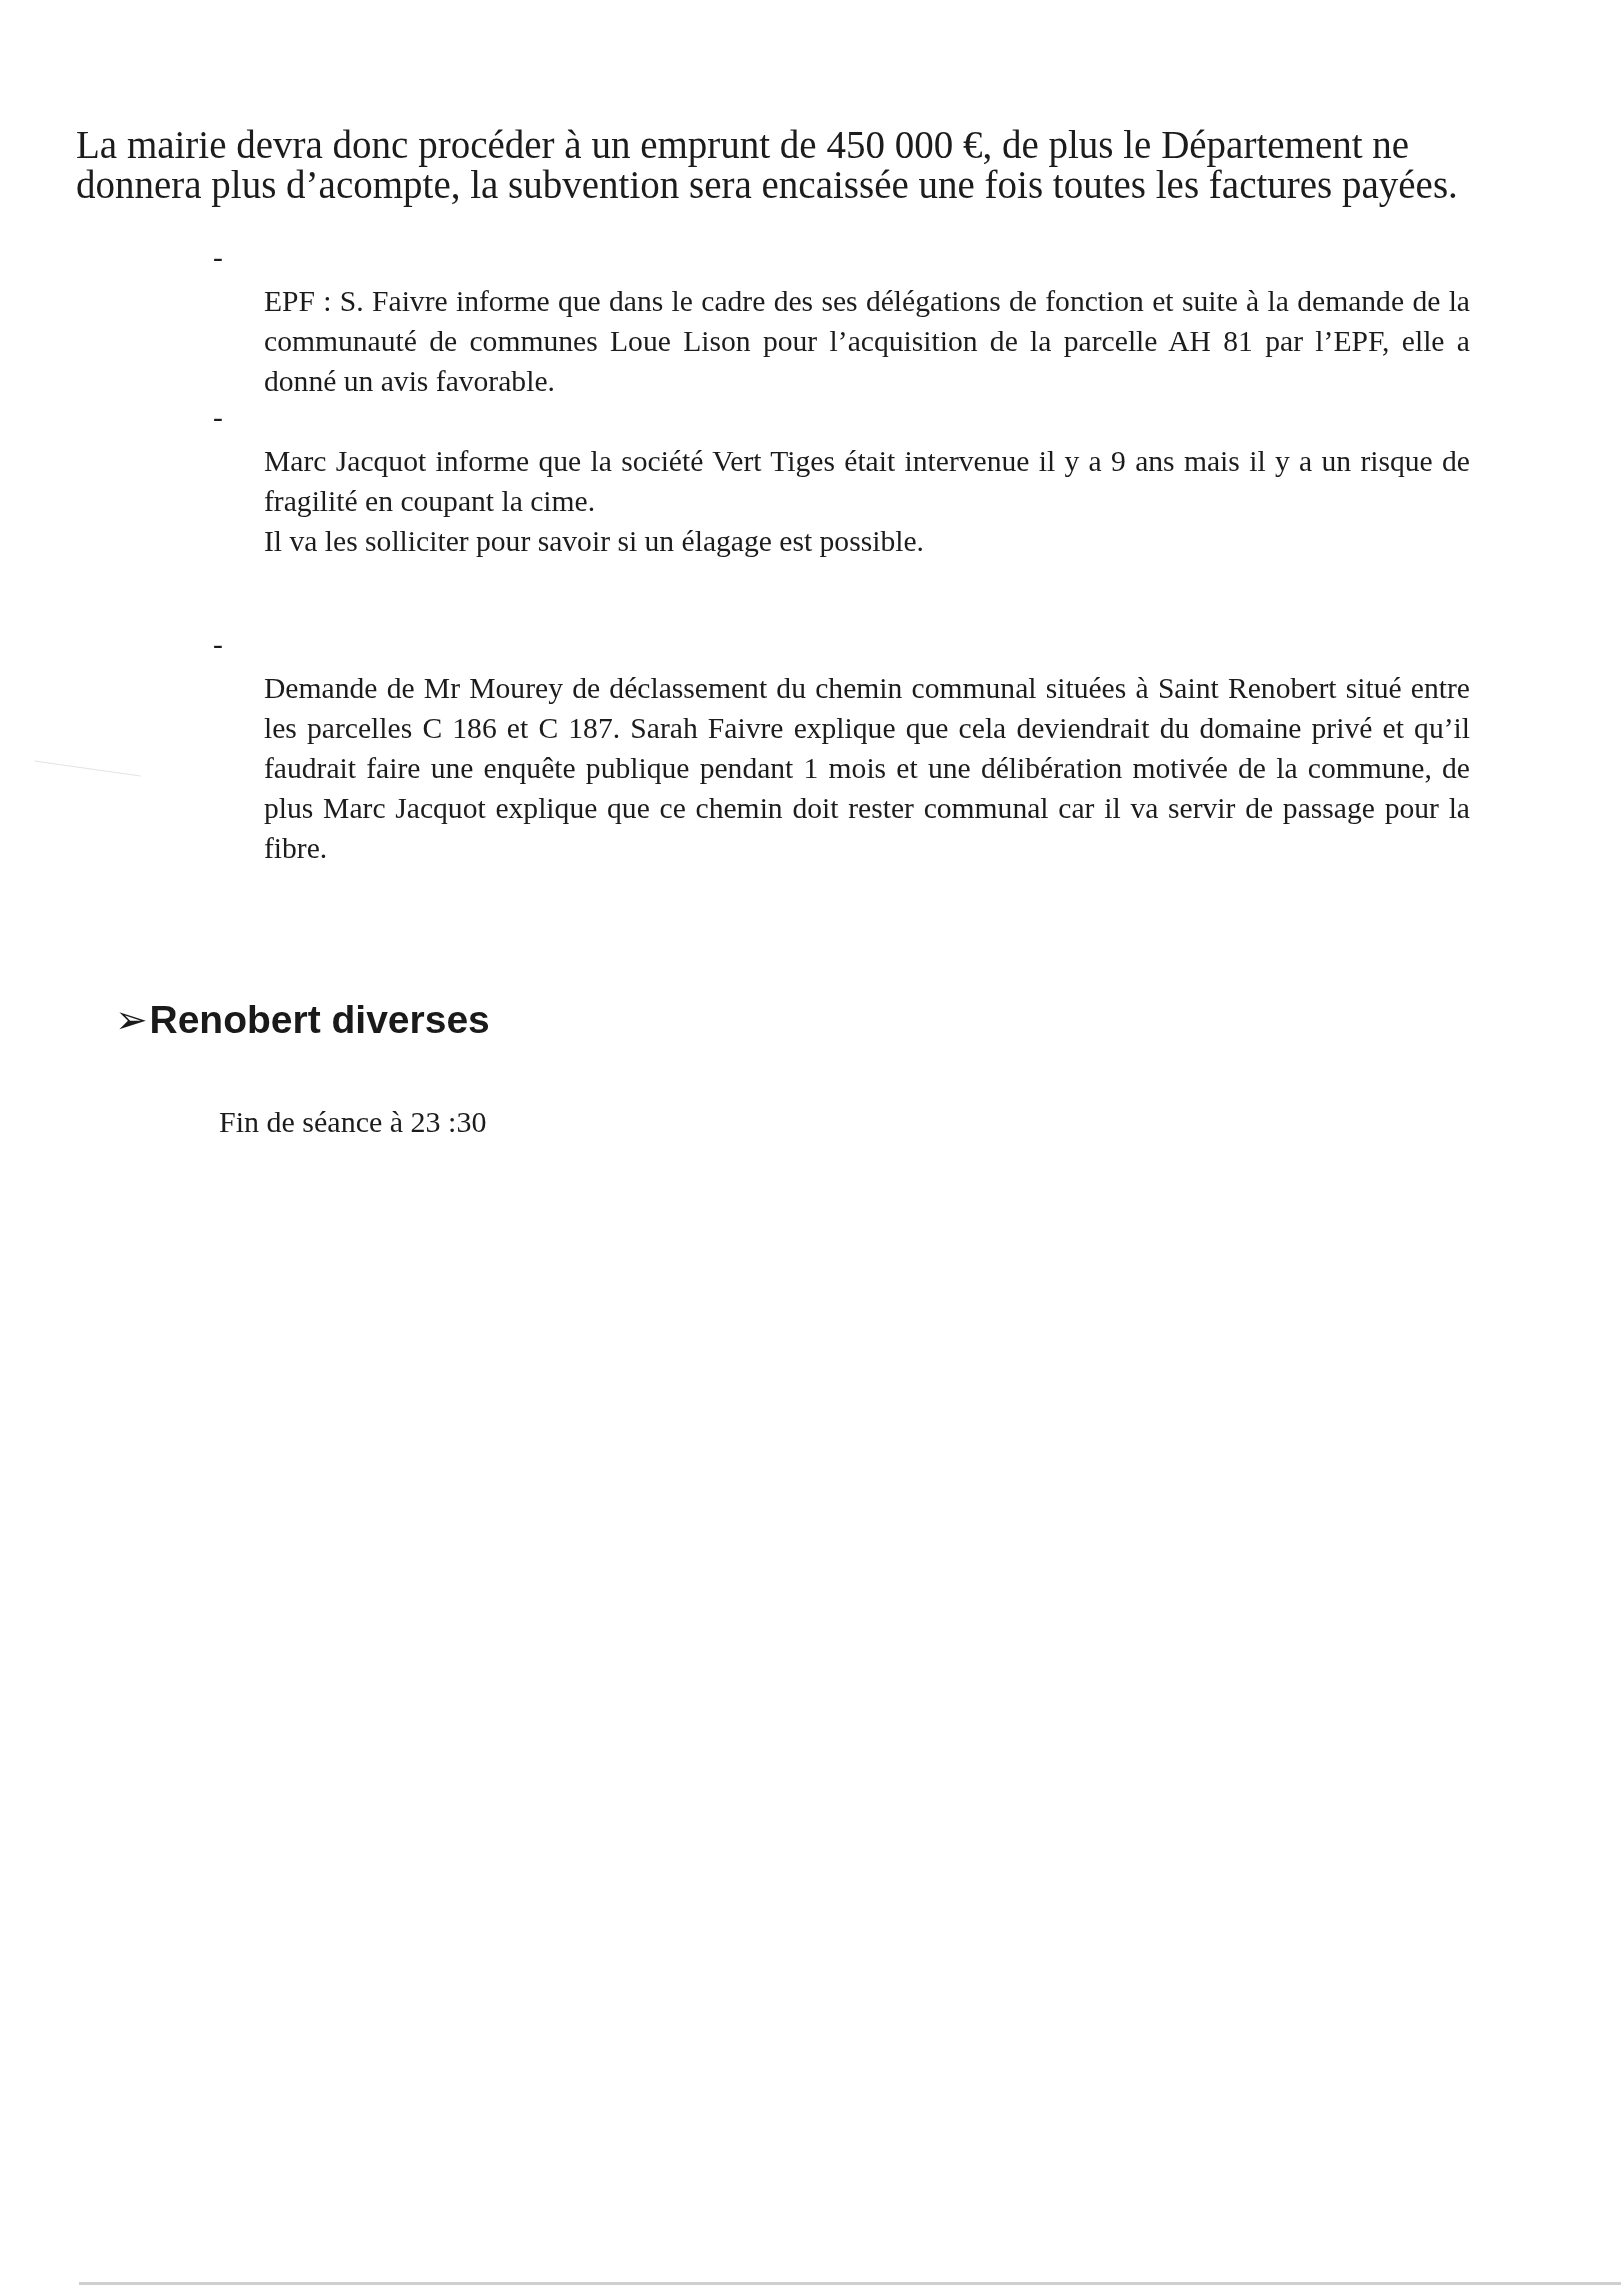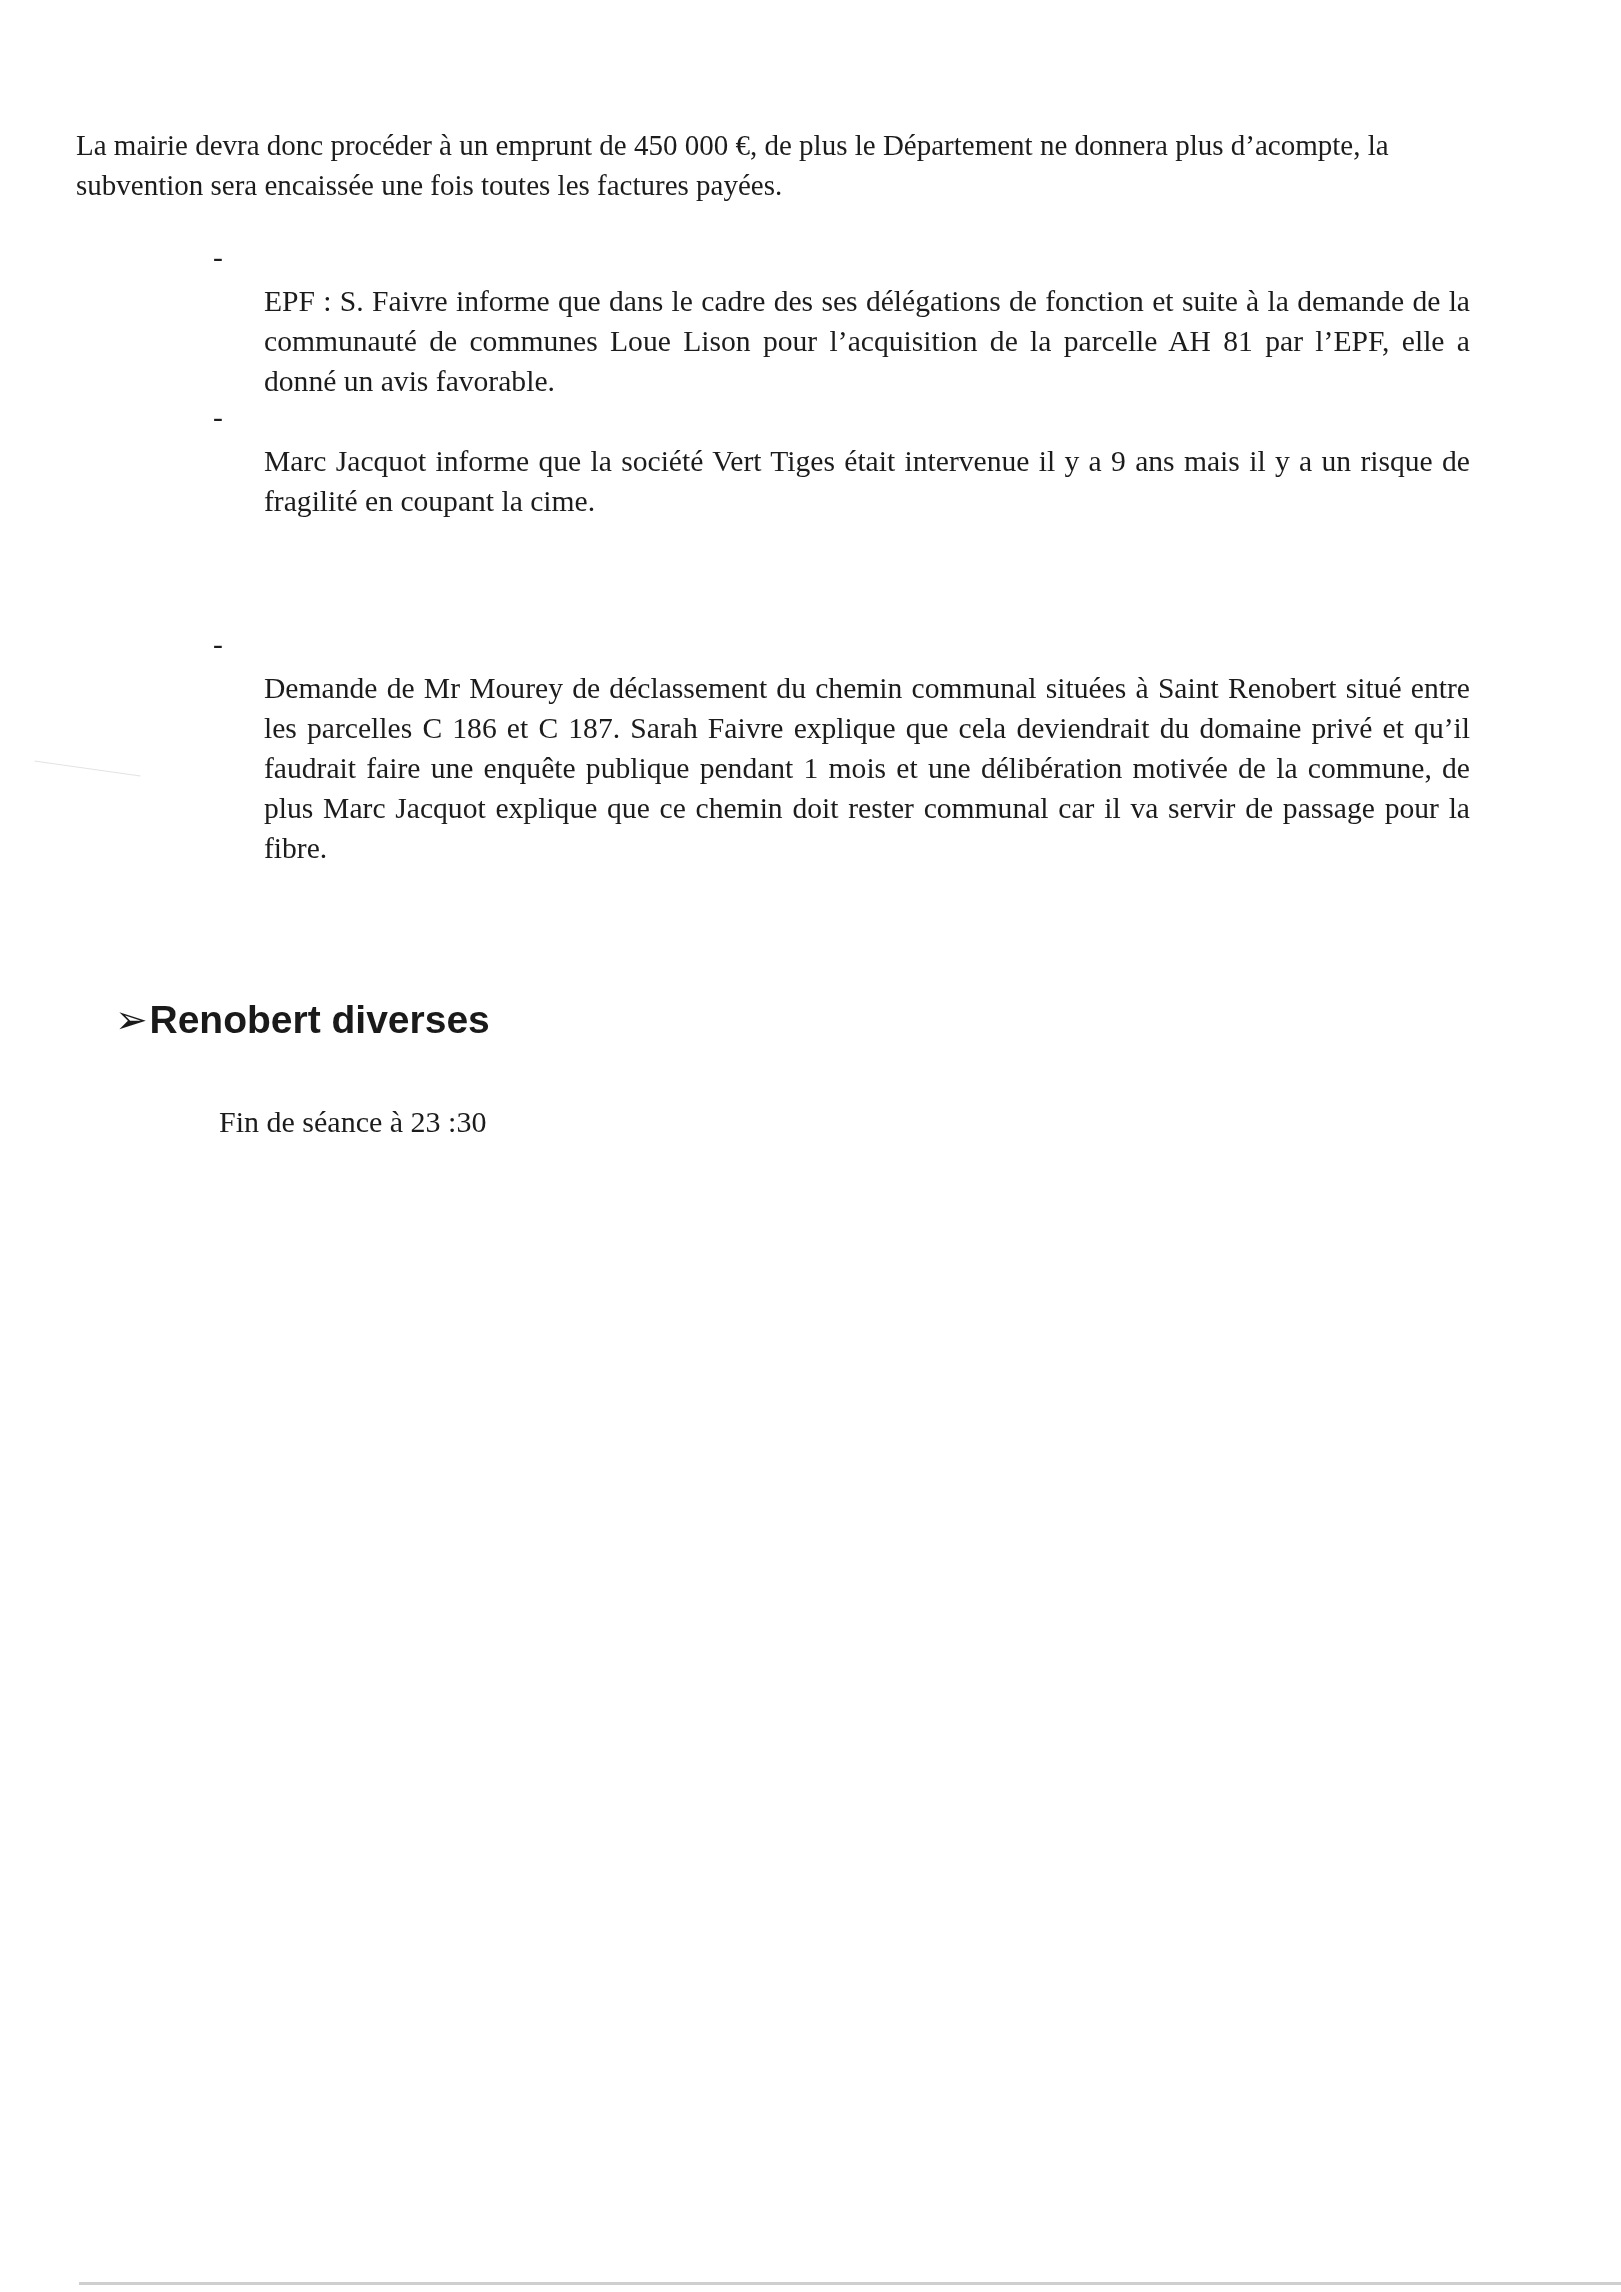--- a/index.html
+++ b/index.html
@@ -15,21 +15,21 @@
   .page {
     position: absolute;
     inset: 0;
     background: #ffffff;
   }
   .intro {
     position: absolute;
     left: 76px;
     top: 125px;
     width: 1399px;
-    font-size: 29px;
+    font-size: 39px;
     line-height: 40px;
     text-align: left;
   }
   .bullet-item {
     position: absolute;
     left: 213px;
     width: 1257px;
     display: flex;
     align-items: flex-start;
   }
@@ -102,20 +102,21 @@
     <span class="marker">-</span>
     <div class="content">
       <p>EPF : S. Faivre informe que dans le cadre des ses délégations de fonction et suite à la demande de la communauté de communes Loue Lison pour l’acquisition de la parcelle AH 81 par l’EPF, elle a donné un avis favorable.</p>
     </div>
   </div>
 
   <div class="bullet-item bullet-2">
     <span class="marker">-</span>
     <div class="content">
       <p>Marc Jacquot informe que la société Vert Tiges était intervenue il y a 9 ans mais il y a un risque de fragilité en coupant la cime.</p>
+      <p>Il va les solliciter pour savoir si un élagage est possible.</p>
     </div>
   </div>
 
   <div class="bullet-item bullet-3">
     <span class="marker">-</span>
     <div class="content">
       <p>Demande de Mr Mourey de déclassement du chemin communal situées à Saint Renobert situé entre les parcelles C 186 et C 187. Sarah Faivre explique que cela deviendrait du domaine privé et qu’il faudrait faire une enquête publique pendant 1 mois et une délibération motivée de la commune, de plus Marc Jacquot explique que ce chemin doit rester communal car il va servir de passage pour la fibre.</p>
     </div>
   </div>
 

